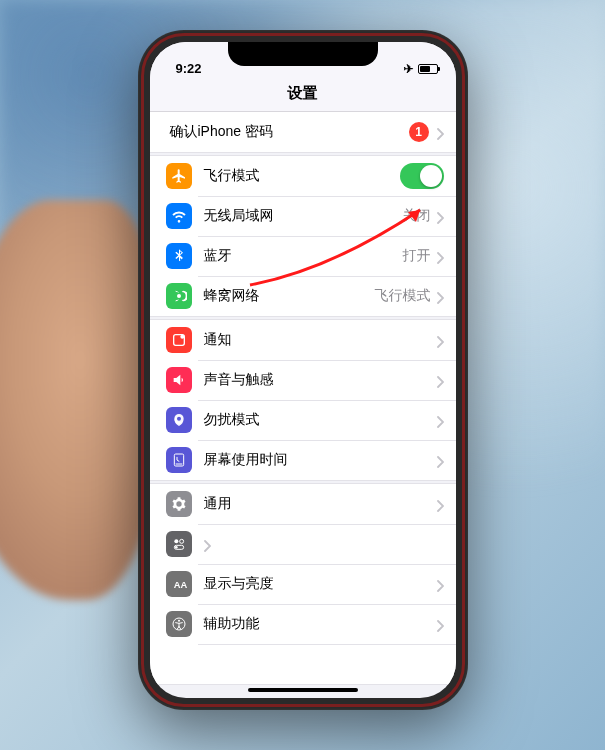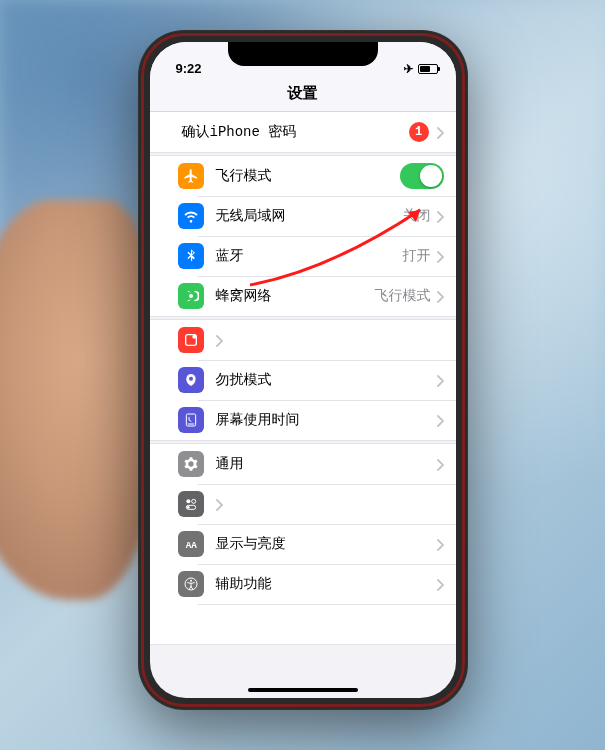--- a/index.html
+++ b/index.html
@@ -132,23 +132,22 @@
     margin-top: 2px;
     background: #fff;
     border-top: 1px solid #e3e2e8;
     border-bottom: 1px solid #e3e2e8;
   }
   .group:first-child { margin-top: 0; border-top: none; }
   .row {
     display: flex;
     align-items: center;
     min-height: 40px;
-    padding: 4px 12px 4px 28px;
-    position: relative;
-    font-family: Liberation Mono, monospace;
+    padding: 4px 12px 4px 16px;
+    position: relative;
   }
   .row + .row::before {
     content: "";
     position: absolute;
     left: 48px;
     right: 0;
     top: 0;
     height: 1px;
     background: #e3e2e8;
   }
@@ -340,27 +339,41 @@
       </div>
 
       <div class="group">
         <div class="row">
           <div class="icon-box bg-red">
             <svg viewBox="0 0 24 24" fill="#fff">
                 <rect x="4" y="4" width="16" height="16" rx="3" fill="none" stroke="#fff" stroke-width="2"></rect>
                 <circle cx="17" cy="7" r="3" fill="#fff"></circle>
               </svg>
           </div>
-          <div class="chevron">
-            <svg viewBox="0 0 7 12">
-                <path d="M1 1l5 5-5 5" stroke="#c4c3c9" stroke-width="1.8" fill="none" stroke-linecap="round"></path>
-              </svg>
-          </div>
-        </div>
-
+          <div class="row-label">通知</div>
+          <div class="chevron">
+            <svg viewBox="0 0 7 12">
+                <path d="M1 1l5 5-5 5" stroke="#c4c3c9" stroke-width="1.8" fill="none" stroke-linecap="round"></path>
+              </svg>
+          </div>
+        </div>
+
+        <div class="row">
+          <div class="icon-box bg-pink">
+            <svg viewBox="0 0 24 24" fill="#fff">
+                <path d="M4 9v6h4l6 5V4l-6 5H4zm14 3a4 4 0 00-2-3.5v7A4 4 0 0018 12z"></path>
+              </svg>
+          </div>
+          <div class="row-label">声音与触感</div>
+          <div class="chevron">
+            <svg viewBox="0 0 7 12">
+                <path d="M1 1l5 5-5 5" stroke="#c4c3c9" stroke-width="1.8" fill="none" stroke-linecap="round"></path>
+              </svg>
+          </div>
+        </div>
 
         <div class="row">
           <div class="icon-box bg-purple">
             <svg viewBox="0 0 24 24" fill="#fff">
                 <path d="M12 3a7 7 0 017 7c0 5-3 9-7 11-4-2-7-6-7-11a7 7 0 017-7zm0 4a3 3 0 103 3 3 3 0 00-3-3z" opacity="0.95"></path>
                 <path d="M17 14a6 6 0 01-9-7 6 6 0 109 7z"></path>
               </svg>
           </div>
           <div class="row-label">勿扰模式</div>
           <div class="chevron">

